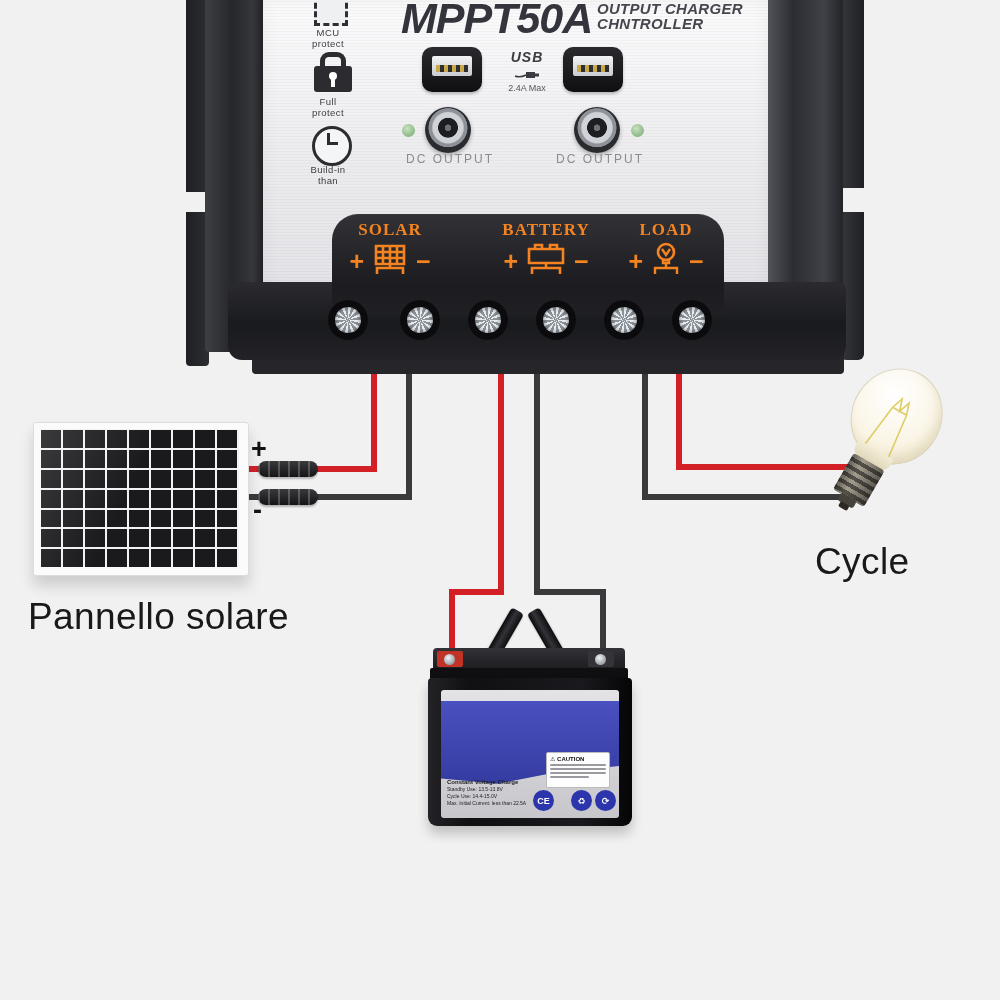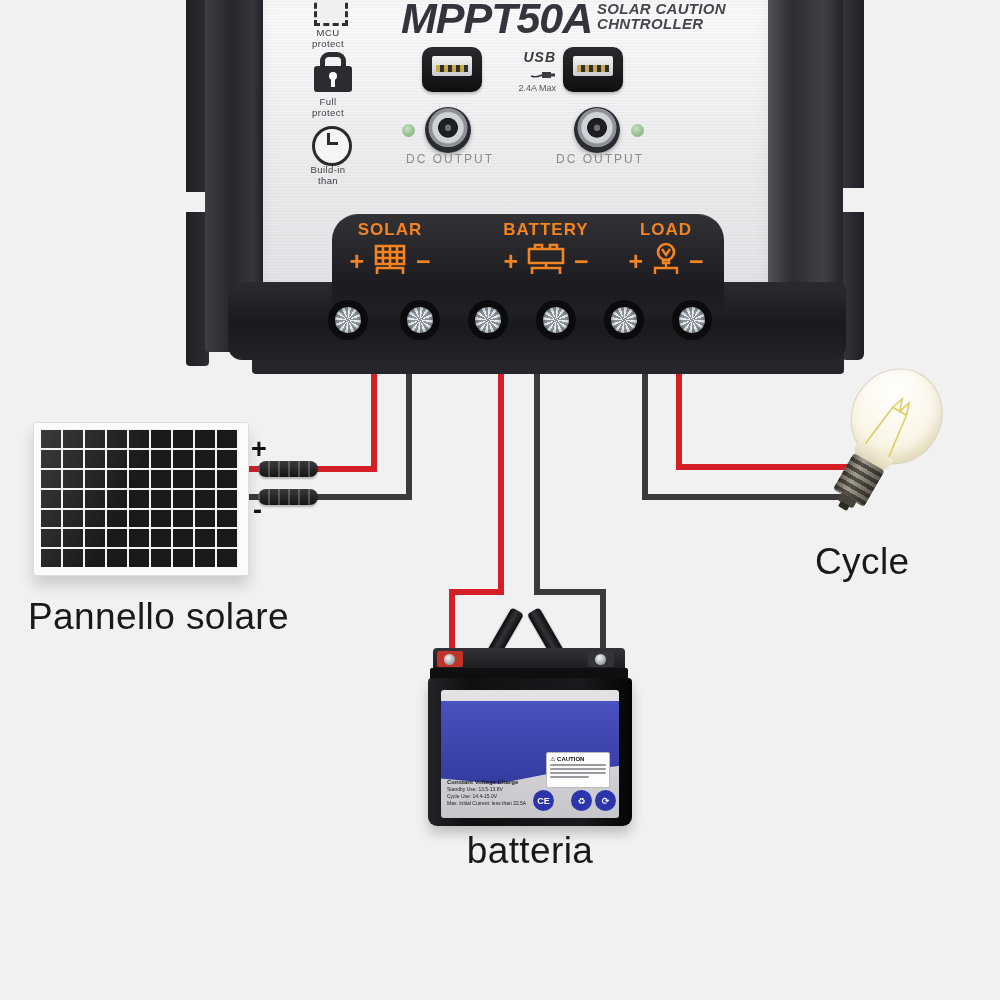--- a/index.html
+++ b/index.html
@@ -36,34 +36,34 @@
   .clock-h1{left:327px;top:133px;width:3px;height:12px;background:#2b2b30;}
   .clock-h2{left:327px;top:142px;width:11px;height:3px;background:#2b2b30;}
 
   .title{left:401px;top:-6px;font-size:43px;font-weight:bold;font-style:italic;color:#34343c;letter-spacing:-1px;}
   .subtitle{left:597px;top:1px;font-size:15px;font-weight:bold;font-style:italic;color:#46464e;line-height:1.0;letter-spacing:0.3px;}
 
   .usb-port{top:47px;width:60px;height:45px;background:linear-gradient(180deg,#2a2a2e,#0f0f12);border-radius:10px;box-shadow:0 2px 3px rgba(0,0,0,0.25);}
   .usb-metal{left:10px;top:9px;width:40px;height:20px;background:linear-gradient(180deg,#f2f3f4,#c9ccd0);border-radius:2px;position:absolute;}
   .usb-tongue{left:4px;top:9px;width:32px;height:7px;position:absolute;
     background:repeating-linear-gradient(90deg,#caa94a 0 4px,#2e2e33 4px 8px);}
-  .usb-logo-wrap{left:498px;top:49px;width:58px;text-align:right;}
+  .usb-logo-wrap{left:498px;top:49px;width:58px;text-align:center;}
   .usb-logo{font-size:14px;font-weight:bold;font-style:italic;color:#3a3a41;letter-spacing:1px;}
   .usb-rating{font-size:9px;color:#55555c;margin-top:9px;}
   .usb-plug{margin-top:-2px;}
 
   .dc-jack{top:107px;width:46px;height:46px;border-radius:50%;
     background:radial-gradient(circle at 50% 45%,#6d7076 0 9%,#1d1e22 10% 28%,#cfd3d7 30% 44%,#8e9298 48% 56%,#2a2b2f 58% 78%,#0d0d10 80%);
     box-shadow:0 2px 4px rgba(0,0,0,0.3);}
   .led{top:124px;width:13px;height:13px;border-radius:50%;background:radial-gradient(circle at 40% 35%,#c8e2c2,#93be8e 60%,#79a873);}
   .dc-label{top:152px;width:120px;text-align:center;font-size:12px;color:#8a8a90;letter-spacing:2px;}
 
   
   .tgroup{top:220px;width:124px;text-align:center;}
-  .ttitle{font-size:17px;font-weight:bold;color:#f5831f;letter-spacing:1px;}
+  .ttitle{font-size:17px;font-weight:bold;color:#f5831f;letter-spacing:1px;font-family:Liberation Serif, serif;}
   .trow{display:flex;align-items:center;justify-content:center;gap:5px;margin-top:2px;}
   .tsign{font-size:25px;font-weight:bold;color:#f5831f;line-height:1;}
   .screw{top:300px;width:40px;height:40px;border-radius:50%;background:radial-gradient(circle,#3a3b40 0 28%,#0b0b0e 30% 100%);}
   .screw::after{content:"";position:absolute;left:7px;top:7px;width:26px;height:26px;border-radius:50%;
     background:repeating-conic-gradient(#e8ecf0 0 14deg,#8b9298 14deg 30deg);box-shadow:inset 0 0 4px rgba(0,0,0,0.5);}
 
   
   .wire{position:absolute;}
   .wred{background:#d32027;}
   .wblk{background:#3a3a3c;}
@@ -176,21 +176,21 @@
   <div class="abs clock-icon"></div>
   <div class="abs clock-h1"></div>
   <div class="abs clock-h2"></div>
   <div class="abs feat-label" style="left:293px;top:164px">
     <div>Build-in</div>
     <div>than</div>
   </div>
 
   <div class="abs title">MPPT50A</div>
   <div class="abs subtitle">
-    <div>SOLAR CAUTION</div>
+    <div>OUTPUT CHARGER</div>
     <div>CHNTROLLER</div>
   </div>
 
   <div class="abs usb-port" style="left:422px">
     <div class="usb-metal">
       <div class="usb-tongue"></div>
     </div>
   </div>
   <div class="abs usb-logo-wrap">
     <div class="usb-logo">USB</div>
@@ -302,14 +302,13 @@
     <div class="bat-charge-line">Max. Initial Current: less than 22.5A</div>
   </div>
   <div class="abs cert" style="left:533px">CE</div>
   <div class="abs cert" style="left:571px">♻</div>
   <div class="abs cert" style="left:595px">⟳</div>
 </div>
 
 <div class="abs caption" style="left:28px;top:596px">Pannello solare</div>
 <div class="abs caption" style="left:815px;top:541px">Cycle</div>
 <div class="abs caption caption-center" style="left:370px;top:830px">
-  <div>batteria</div>
 </div>
 
 </body></html>

